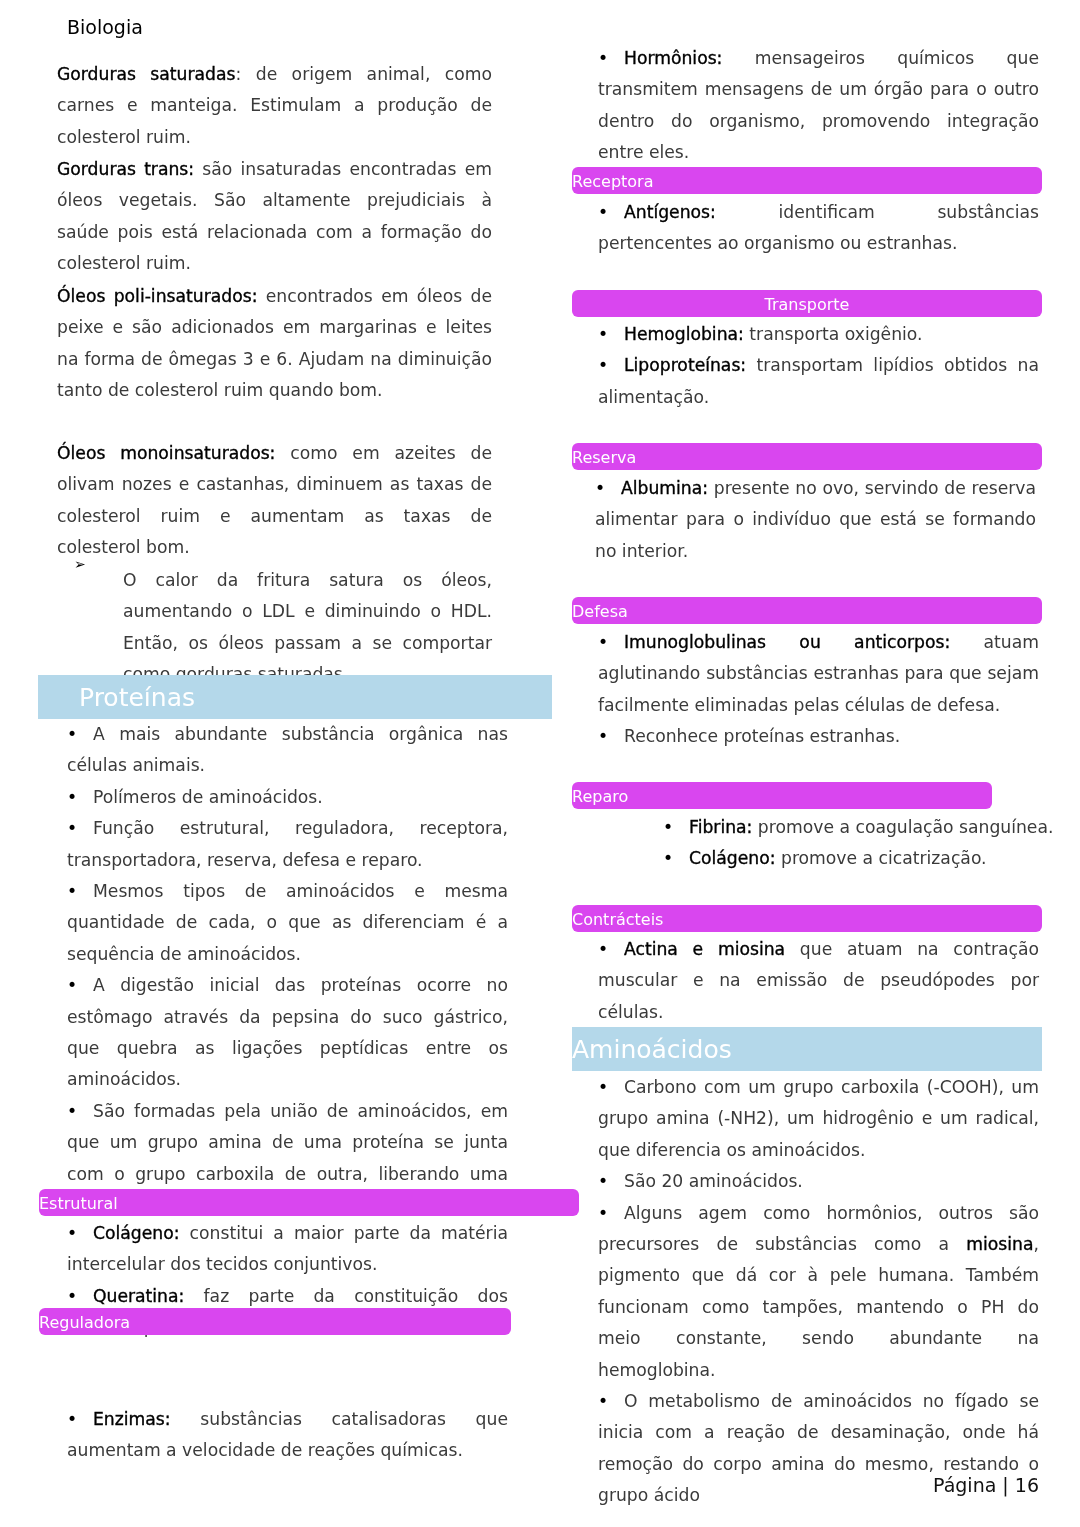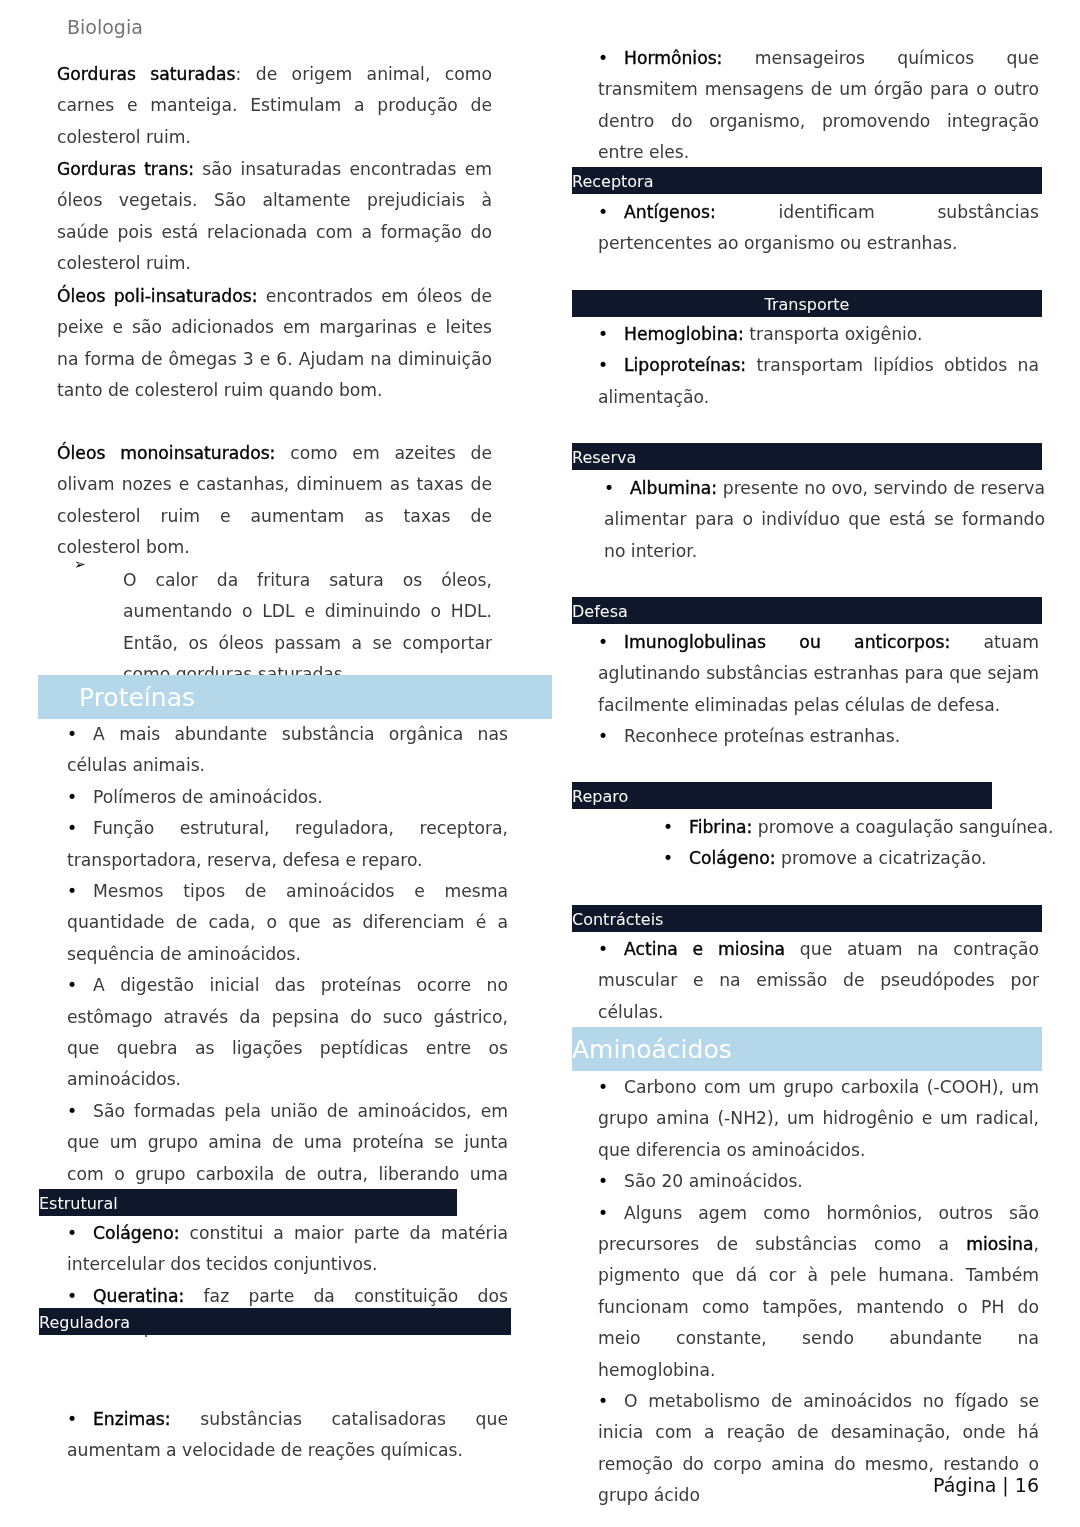--- a/index.html
+++ b/index.html
@@ -1,27 +1,27 @@
 <!DOCTYPE html>
 <html><head>
 <meta charset="utf-8">
 <style>
   html, body { margin: 0; padding: 0; }
   body {
     width: 1080px; height: 1527px; background: #ffffff; position: relative; overflow: hidden;
     font-family: "DejaVu Sans", sans-serif; color: #333333;
   }
-  .header-title { position: absolute; left: 67px; top: 16px; font-size: 19px; color: #737373; }
+  .header-title { position: absolute; left: 67px; top: 16px; font-size: 19px; color: #000000; }
   .col { position: absolute; top: 0; }
   .col-left { left: 41px; width: 467px; }
   .col-right { left: 572px; width: 470px; }
   .p { font-size: 17.2px; line-height: 31.4px; text-align: justify; margin: 16px; color: #3a3a3a; }
   .b { color: #000; font-weight: normal; -webkit-text-stroke: 0.35px #000; }
   .block { position: absolute; }
-  .bar { position: absolute; height: 27px; background: #0f172a; color: #fff; font-size: 16px; line-height: 29px; padding-left: 0; }
+  .bar { position: absolute; height: 27px; background: #d946ef; color: #fff; font-size: 16px; line-height: 29px; padding-left: 0; border-radius: 6px; }
   .bar span { padding-left: 0; }
   .big-bar { position: absolute; height: 44px; background: #b4d8ea; color: #fff; font-size: 25px; line-height: 46px; }
   .li { font-size: 17.2px; line-height: 31.4px; text-align: justify; margin: 0; color: #3a3a3a; }
   .bullet { display: inline-block; width: 26px; color: #000; }
   .footer { position: absolute; right: 41px; top: 1474px; font-size: 19px; color: #111; }
 </style>
 </head>
 <body>
 
 <div class="header-title">Biologia</div>
@@ -47,21 +47,21 @@
   <div class="big-bar" style="top:675px;left:-3px;width:473px;padding-left:41px;"><span>Proteínas</span></div>
   <div class="block" style="top:719px;left:26px;width:441px;">
     <p class="li"><span class="bullet">•</span><span>A mais abundante substância orgânica nas células animais.</span></p>
     <p class="li"><span class="bullet">•</span><span>Polímeros de aminoácidos.</span></p>
     <p class="li"><span class="bullet">•</span><span>Função estrutural, reguladora, receptora, transportadora, reserva, defesa e reparo.</span></p>
     <p class="li"><span class="bullet">•</span><span>Mesmos tipos de aminoácidos e mesma quantidade de cada, o que as diferenciam é a sequência de aminoácidos.</span></p>
     <p class="li"><span class="bullet">•</span><span>A digestão inicial das proteínas ocorre no estômago através da pepsina do suco gástrico, que quebra as ligações peptídicas entre os aminoácidos.</span></p>
     <p class="li"><span class="bullet">•</span><span>São formadas pela união de aminoácidos, em que um grupo amina de uma proteína se junta com o grupo carboxila de outra, liberando uma molécula de água.</span></p>
   </div>
 
-  <div class="bar" style="top:1189px;left:-2px;width:418px;"><span>Estrutural</span></div>
+  <div class="bar" style="top:1189px;left:-2px;width:540px;"><span>Estrutural</span></div>
   <div class="block" style="top:1218px;left:26px;width:441px;">
     <p class="li"><span class="bullet">•</span><span class="b">Colágeno:</span><span> constitui a maior parte da matéria intercelular dos tecidos conjuntivos.</span></p>
     <p class="li"><span class="bullet">•</span><span class="b">Queratina:</span><span> faz parte da constituição dos cabelos, pelos, chifres e unhas.</span></p>
   </div>
 
   <div class="bar" style="top:1308px;left:-2px;width:472px;"><span>Reguladora</span></div>
   <div class="block" style="top:1404px;left:26px;width:441px;">
     <p class="li"><span class="bullet">•</span><span class="b">Enzimas:</span><span> substâncias catalisadoras que aumentam a velocidade de reações químicas.</span></p>
   </div>
 </div>
@@ -76,21 +76,21 @@
     <p class="li"><span class="bullet">•</span><span class="b">Antígenos:</span><span> identificam substâncias pertencentes ao organismo ou estranhas.</span></p>
   </div>
 
   <div class="bar" style="top:290px;left:0;width:470px;text-align:center;"><span>Transporte</span></div>
   <div class="block" style="top:319px;left:26px;width:441px;">
     <p class="li"><span class="bullet">•</span><span class="b">Hemoglobina:</span><span> transporta oxigênio.</span></p>
     <p class="li"><span class="bullet">•</span><span class="b">Lipoproteínas:</span><span> transportam lipídios obtidos na alimentação.</span></p>
   </div>
 
   <div class="bar" style="top:443px;left:0;width:470px;"><span>Reserva</span></div>
-  <div class="block" style="top:473px;left:32px;width:441px;">
+  <div class="block" style="top:473px;left:23px;width:441px;">
     <p class="li"><span class="bullet">•</span><span class="b">Albumina:</span><span> presente no ovo, servindo de reserva alimentar para o indivíduo que está se formando no interior.</span></p>
   </div>
 
   <div class="bar" style="top:597px;left:0;width:470px;"><span>Defesa</span></div>
   <div class="block" style="top:627px;left:26px;width:441px;">
     <p class="li"><span class="bullet">•</span><span class="b">Imunoglobulinas ou anticorpos:</span><span> atuam aglutinando substâncias estranhas para que sejam facilmente eliminadas pelas células de defesa.</span></p>
     <p class="li"><span class="bullet">•</span><span class="b"></span><span>Reconhece proteínas estranhas.</span></p>
   </div>
 
   <div class="bar" style="top:782px;left:0;width:420px;"><span>Reparo</span></div>

